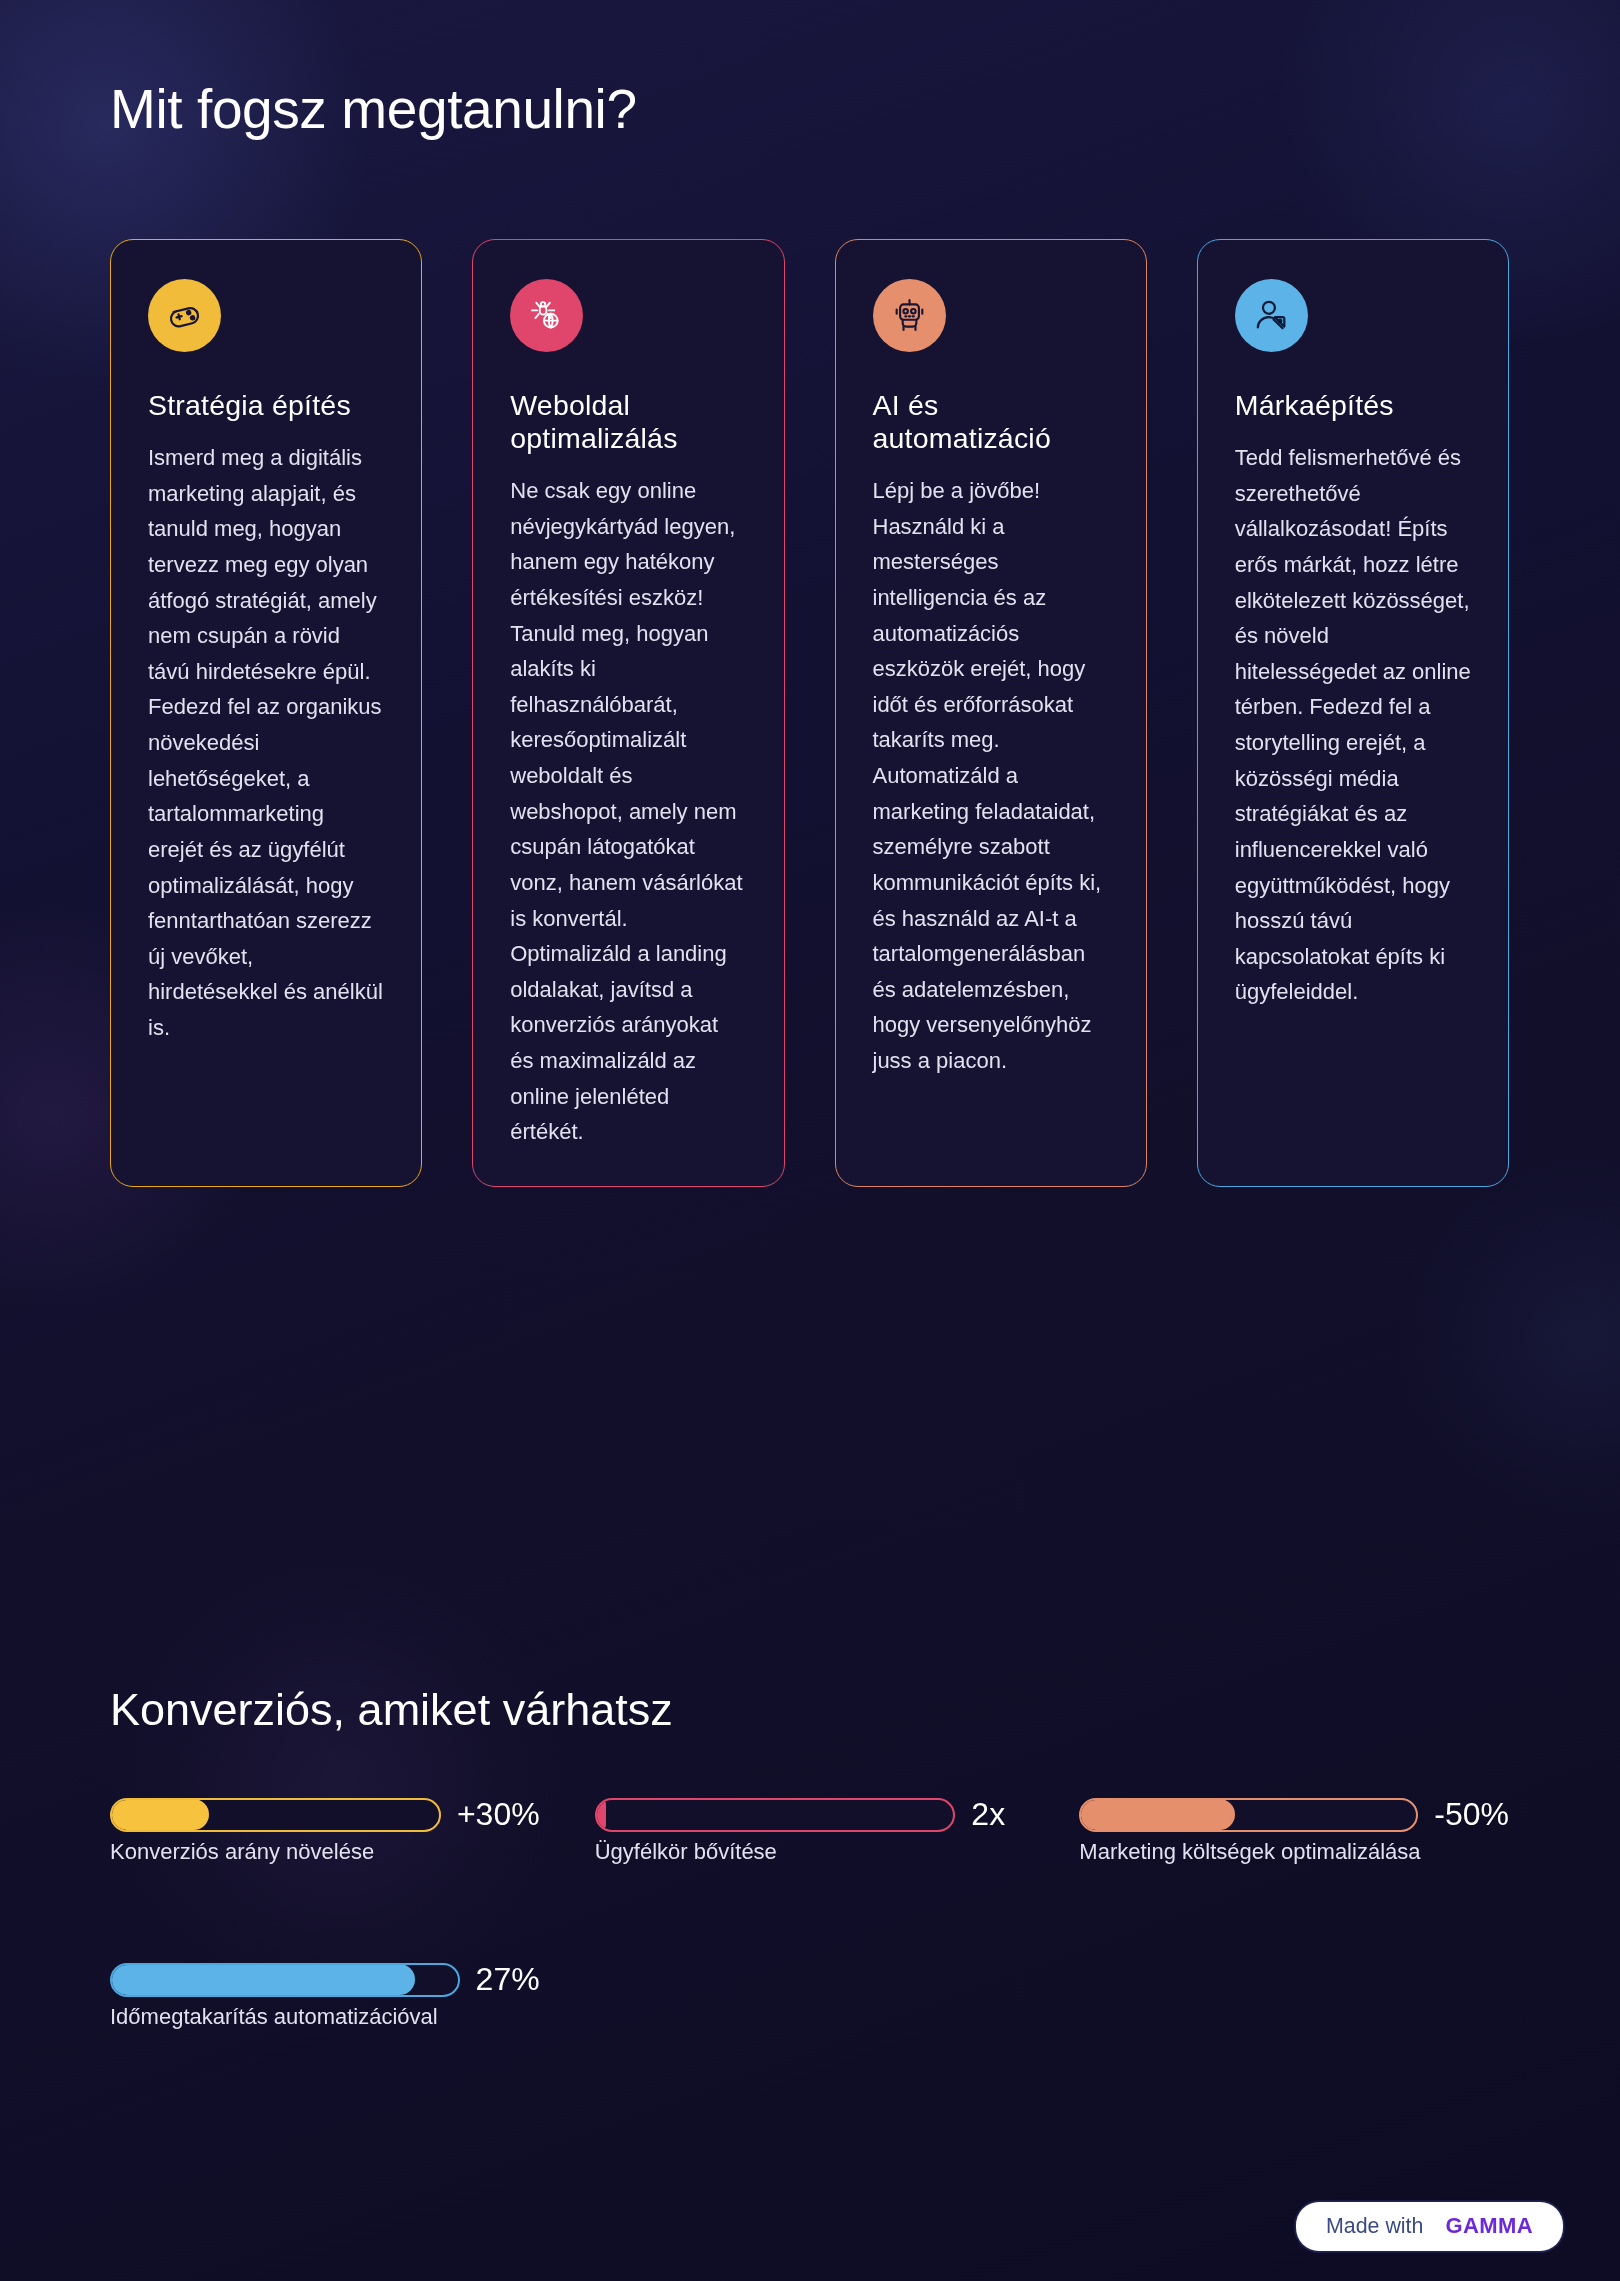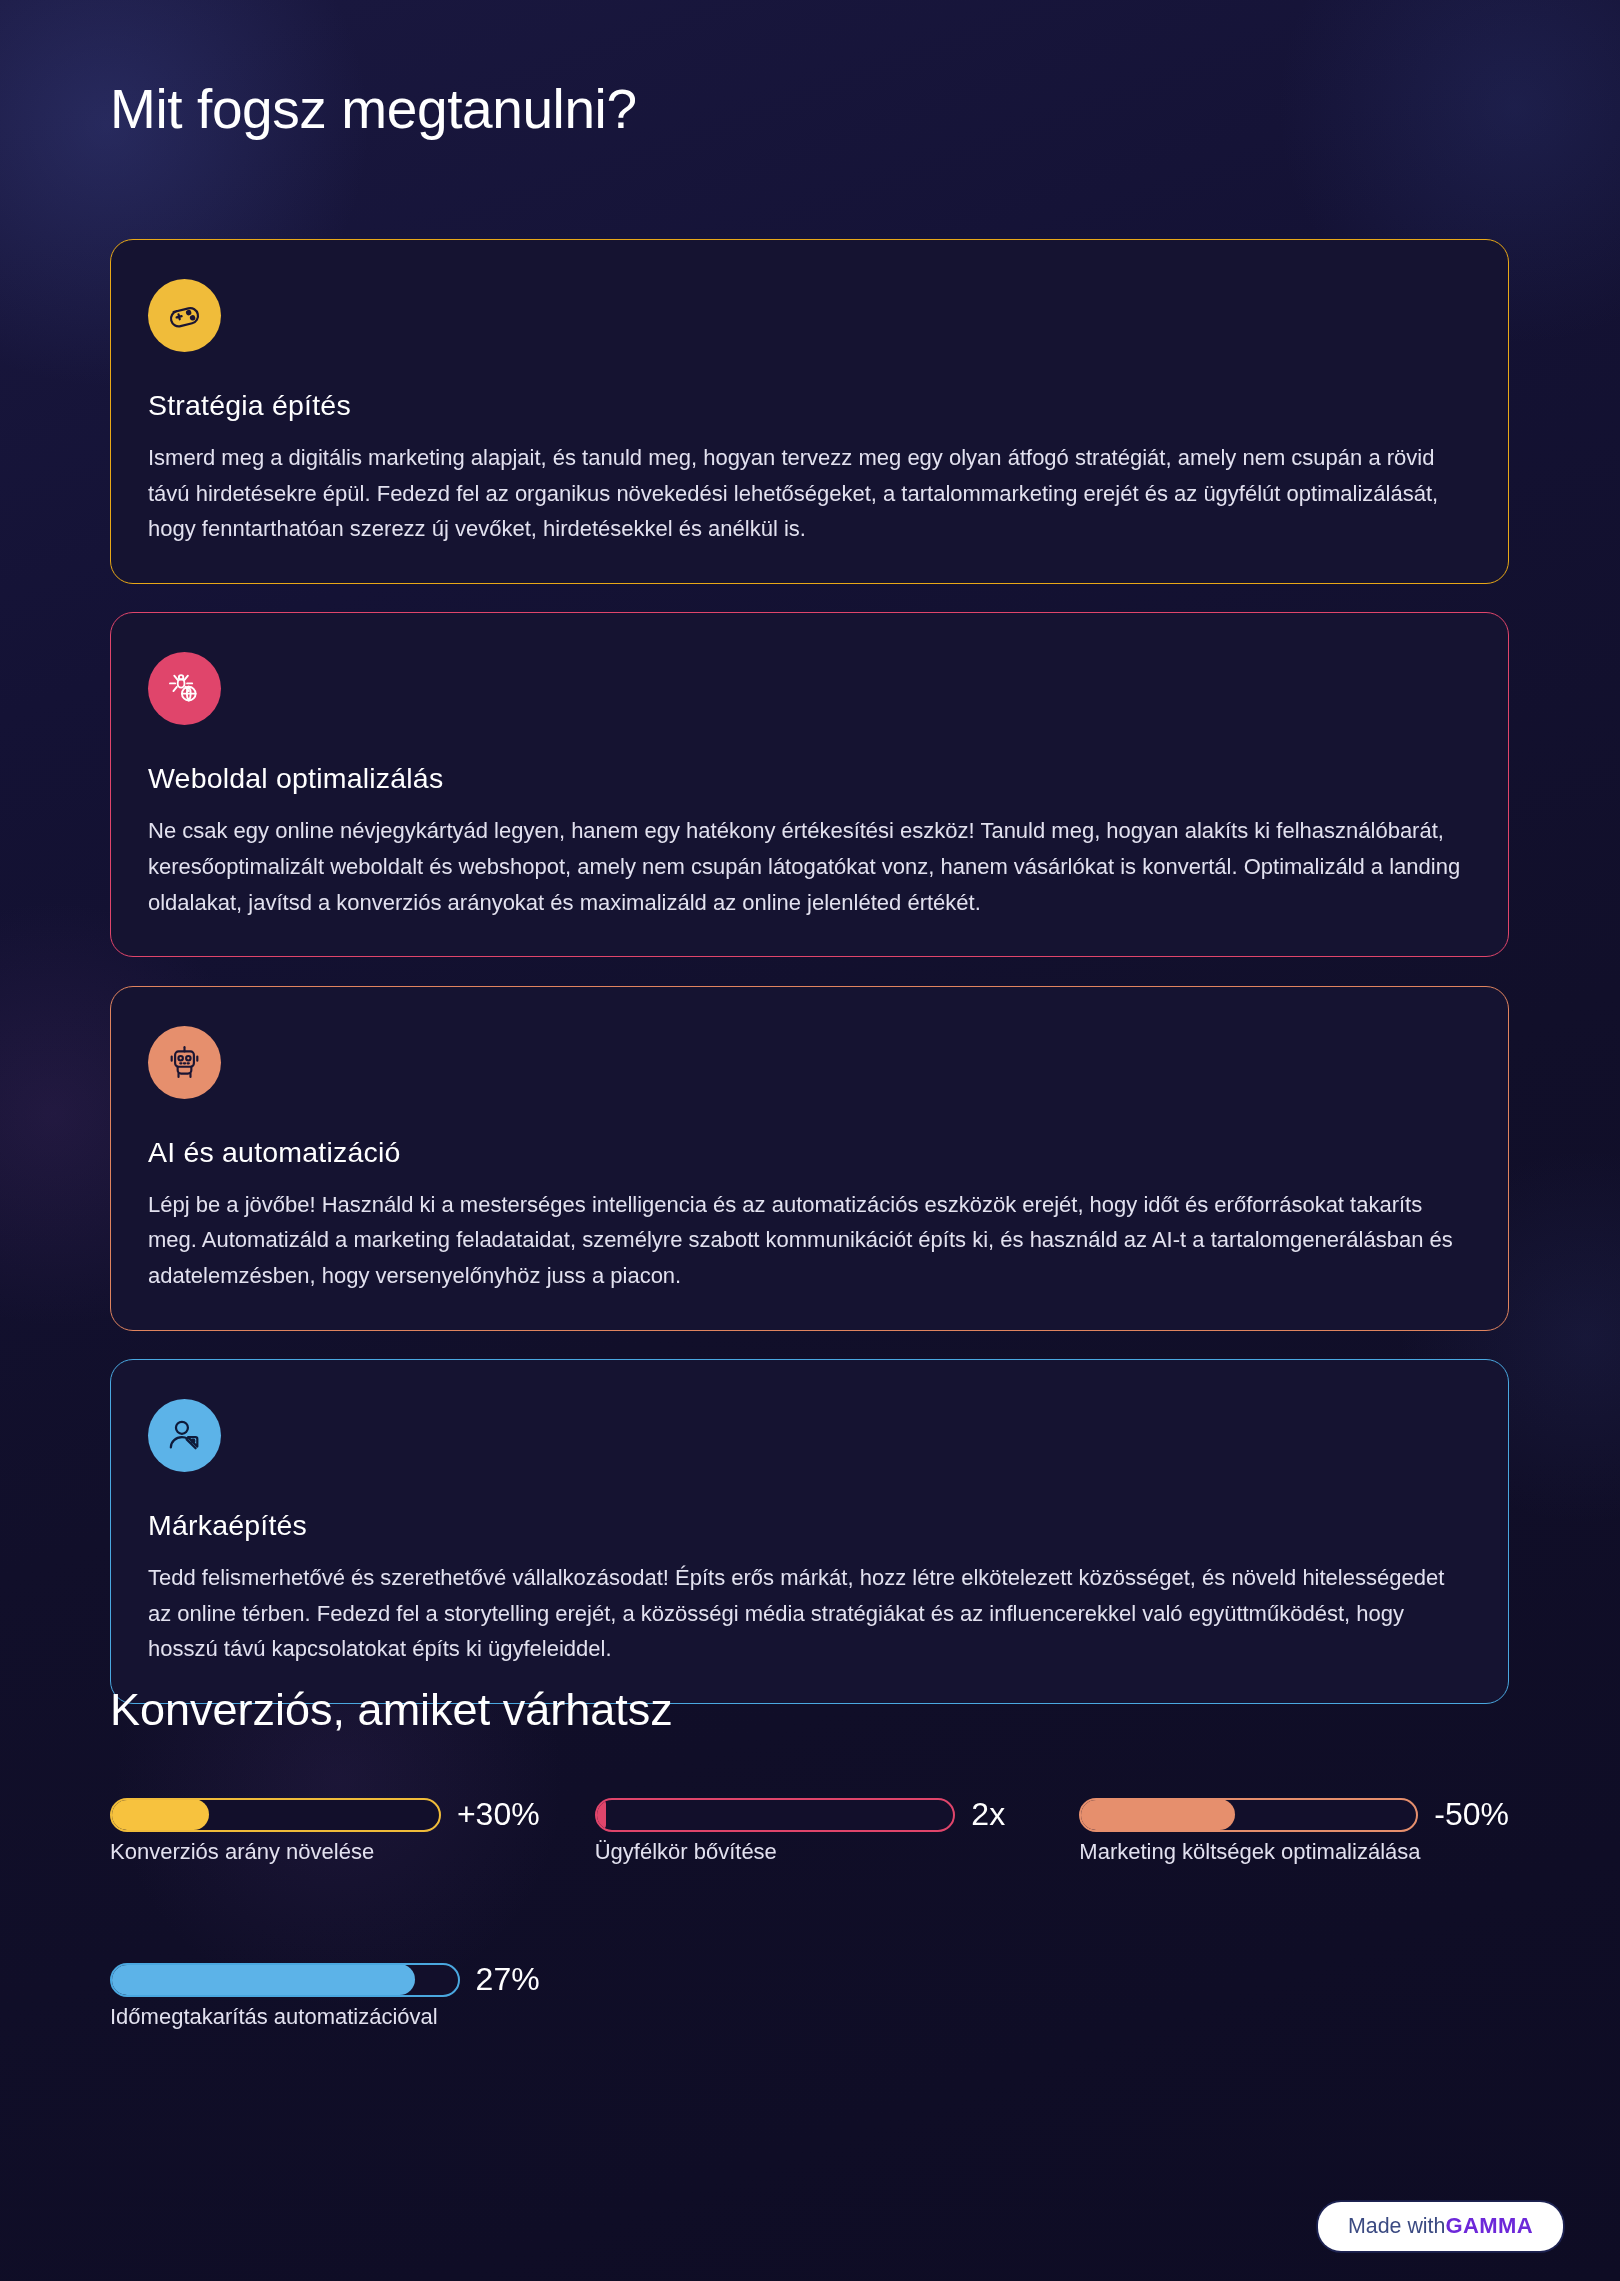--- a/index.html
+++ b/index.html
@@ -25,21 +25,21 @@
   .page-title {
     position:absolute; left:110px; top:77px;
     font-size:55px; font-weight:400; color:#ffffff;
     letter-spacing:-0.4px;
   }
 
   .cards {
     position:absolute; left:110px; top:239px;
     width:1399px;
     display:grid;
-    grid-template-columns:1fr;
+    grid-template-columns:1fr 1fr 1fr 1fr;
     gap:28.5px 50px;
   }
   .card {
     background:#151331;
     border-radius:23px;
     border:1.8px solid #888;
     padding:39px 37px 36px 37px;
     min-height:0;
   }
   .card.c1 { border-color:#e8a817; }
@@ -97,21 +97,21 @@
   }
   .m1 .metric-track { border-color:#f0bc3a; } .m1 .metric-fill { background:#f7c23e; }
   .m2 .metric-track { border-color:#e0456b; } .m2 .metric-fill { background:#e0456b; }
   .m3 .metric-track { border-color:#e68f6d; } .m3 .metric-fill { background:#e68f6d; }
   .m4 .metric-track { border-color:#4aa8e0; } .m4 .metric-fill { background:#5cb3e8; }
 
   .gamma-badge {
     position:absolute; right:57px; bottom:30px;
     background:#ffffff; border-radius:23px;
     padding:11.6px 30px;
-    display:flex; align-items:center; gap:0;
+    display:flex; align-items:center; gap:22px;
     box-shadow:0 0 0 1.8px rgba(60,80,170,0.35);
   }
   .gamma-made { font-size:21.4px; color:#3b4a82; font-weight:400; }
   .gamma-logo { font-size:22px; color:#6d28d9; font-weight:700; letter-spacing:0.4px; }
 </style>
 </head>
 <body>
 
 <div id="page">
 

